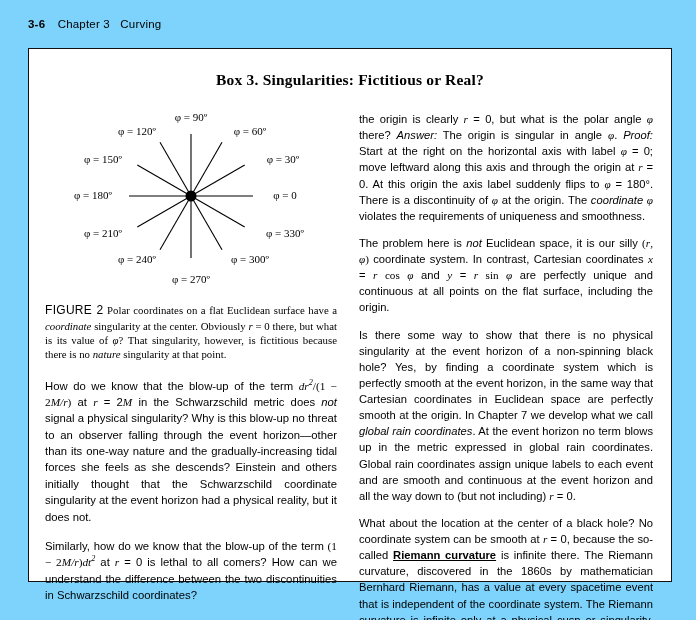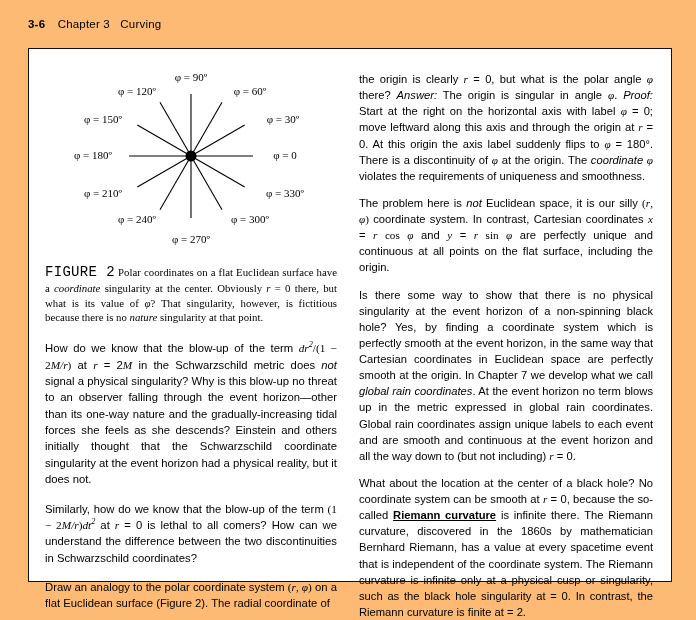--- a/index.html
+++ b/index.html
@@ -6,21 +6,21 @@
   html, body {
     margin: 0; padding: 0;
     width: 696px; height: 620px;
     background: #ffffff;
     font-family: "Liberation Sans", sans-serif;
     color: #000;
   }
   .page {
     position: relative;
     width: 696px; height: 620px;
-    background: #fdba74;
+    background: #7dd3fc;
     overflow: hidden;
   }
   .running-head {
     position: absolute;
     top: 18px; left: 28px;
     font-size: 11.5px;
     letter-spacing: 0.2px;
   }
   .running-head .pageno {
     font-weight: bold;
@@ -62,22 +62,22 @@
   .figure svg { display: block; }
 
   .figcaption {
     font-family: "Liberation Serif", serif;
     font-size: 10.8px;
     line-height: 1.32;
     text-align: justify;
     margin-top: 4px;
   }
   .figcaption .figlabel {
-    font-family: Liberation Mono, monospace;
-    font-size: 14px;
+    font-family: Liberation Sans, sans-serif;
+    font-size: 12px;
     letter-spacing: 0.3px;
   }
   em { font-style: italic; }
 
   .body-para {
     font-family: "Liberation Sans", sans-serif;
     font-size: 11.3px;
     line-height: 1.45;
     text-align: justify;
     margin: 8px 0 11px 0;
@@ -116,20 +116,21 @@
 <div class="page">
 
   <div class="running-head">
     <span class="pageno">3-6</span>
     <span class="chap">Chapter 3</span>
     <span class="chaptitle">Curving</span>
   </div>
 
   <div class="box">
 
+    <div class="box-title">Box 3.  Singularities: Fictitious or Real?</div>
 
     <div class="cols">
 
       <div class="col-left">
 
         <div class="figure">
           <svg width="292" height="196" viewBox="0 0 292 196">
             <g stroke="#000" stroke-width="1.1">
 
               <line x1="146" y1="93" x2="208" y2="93"></line>

